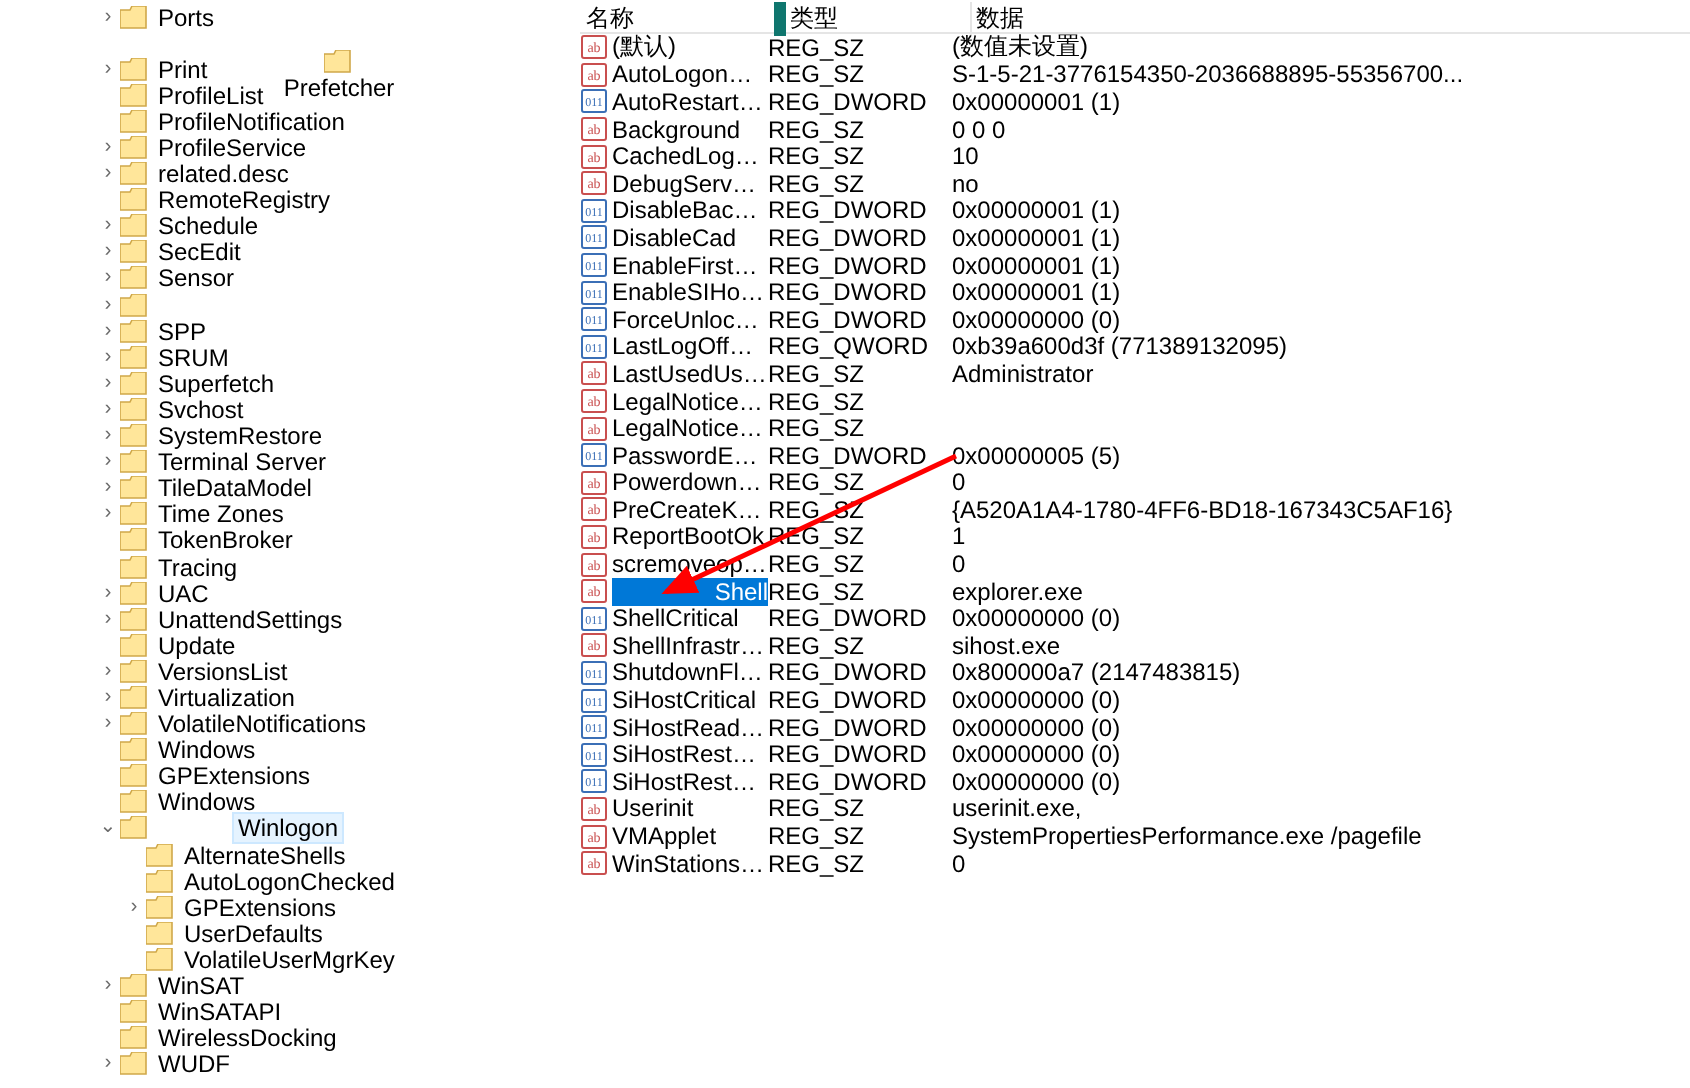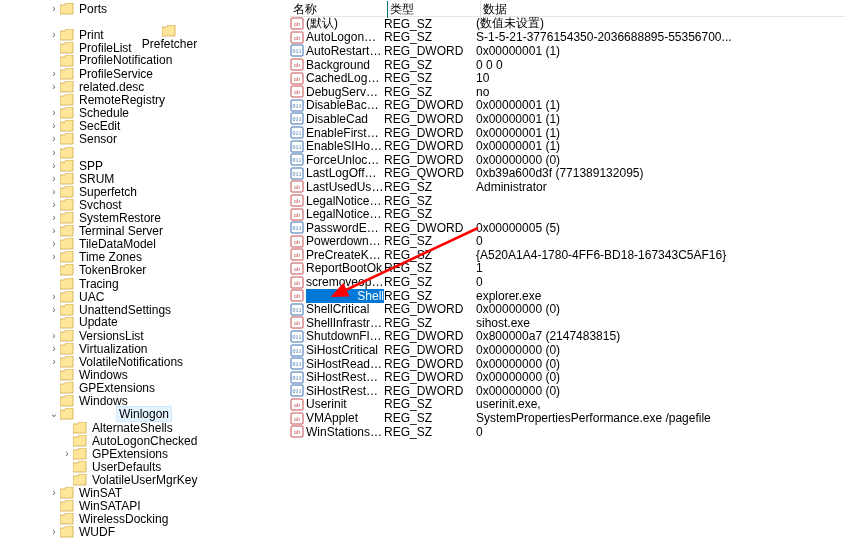--- a/index.html
+++ b/index.html
@@ -65,21 +65,21 @@
     padding-top: 2px;
   }
   .value-header {
     display: flex;
     align-items: center;
     height: 14px;
     font-size: 12px;
     color: #000;
     border-bottom: 1px solid #e5e5e5;
   }
-  .col-name   { width: 94px; padding-left: 3px; border-right: 1px solid #0f766e; }
+  .col-name   { width: 94px; padding-left: 3px; border-right: 6px solid #0f766e; }
   .col-type   { width: 90px; padding-left: 2px; border-right: 1px solid #e5e5e5; }
   .col-data   { flex: 1; padding-left: 2px; }
 
   .value-row {
     display: flex;
     align-items: center;
     height: 13.6px;
     white-space: nowrap;
   }
   .value-row .icon {
@@ -145,21 +145,21 @@
       </div>
       <div class="tree-item" style="padding-left: 39px;">
         <span class="expander empty">·</span>
         <span class="folder-icon">
           <svg width="14" height="12" viewBox="0 0 14 12">
             <path d="M0 2 L5 2 L6 0 L13 0 L13 11 L0 11 Z" fill="#ffe69a" stroke="#d0a84a" stroke-width="0.8"></path>
           </svg>
         </span>
         <span class="label">ProfileList</span>
       </div>
-      <div class="tree-item" style="padding-left: 39px; align-items: flex-end;">
+      <div class="tree-item" style="padding-left: 39px;">
         <span class="expander empty">·</span>
         <span class="folder-icon">
           <svg width="14" height="12" viewBox="0 0 14 12">
             <path d="M0 2 L5 2 L6 0 L13 0 L13 11 L0 11 Z" fill="#ffe69a" stroke="#d0a84a" stroke-width="0.8"></path>
           </svg>
         </span>
         <span class="label">ProfileNotification</span>
       </div>
       <div class="tree-item" style="padding-left: 39px;">
         <span class="expander">›</span>
@@ -324,21 +324,21 @@
       </div>
       <div class="tree-item" style="padding-left: 39px;">
         <span class="expander">›</span>
         <span class="folder-icon">
           <svg width="14" height="12" viewBox="0 0 14 12">
             <path d="M0 2 L5 2 L6 0 L13 0 L13 11 L0 11 Z" fill="#ffe69a" stroke="#d0a84a" stroke-width="0.8"></path>
           </svg>
         </span>
         <span class="label">UnattendSettings</span>
       </div>
-      <div class="tree-item" style="padding-left: 39px; align-items: flex-end;">
+      <div class="tree-item" style="padding-left: 39px;">
         <span class="expander empty">·</span>
         <span class="folder-icon">
           <svg width="14" height="12" viewBox="0 0 14 12">
             <path d="M0 2 L5 2 L6 0 L13 0 L13 11 L0 11 Z" fill="#ffe69a" stroke="#d0a84a" stroke-width="0.8"></path>
           </svg>
         </span>
         <span class="label">Update</span>
       </div>
       <div class="tree-item" style="padding-left: 39px;">
         <span class="expander">›</span>

